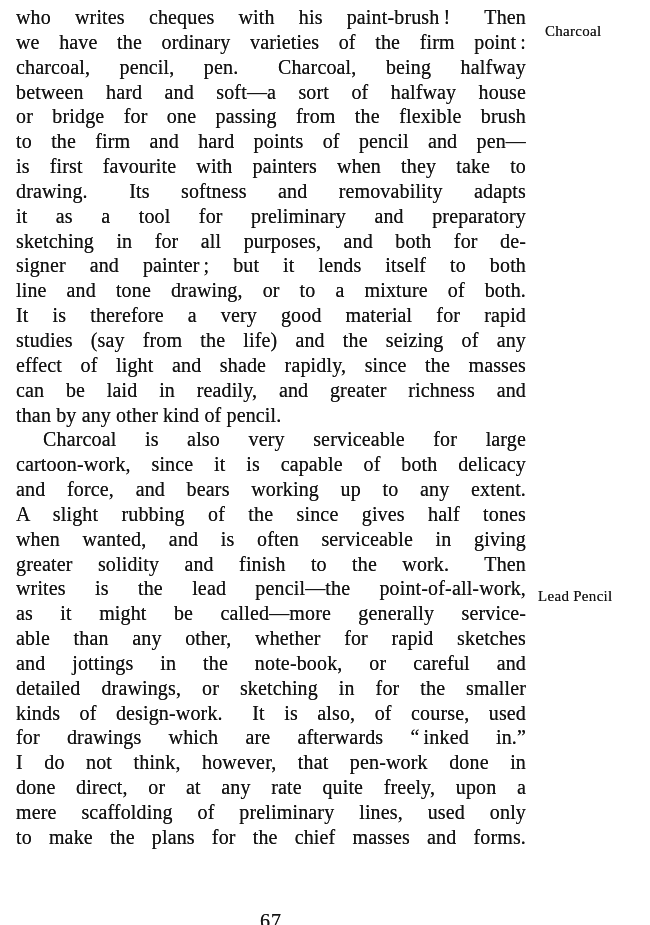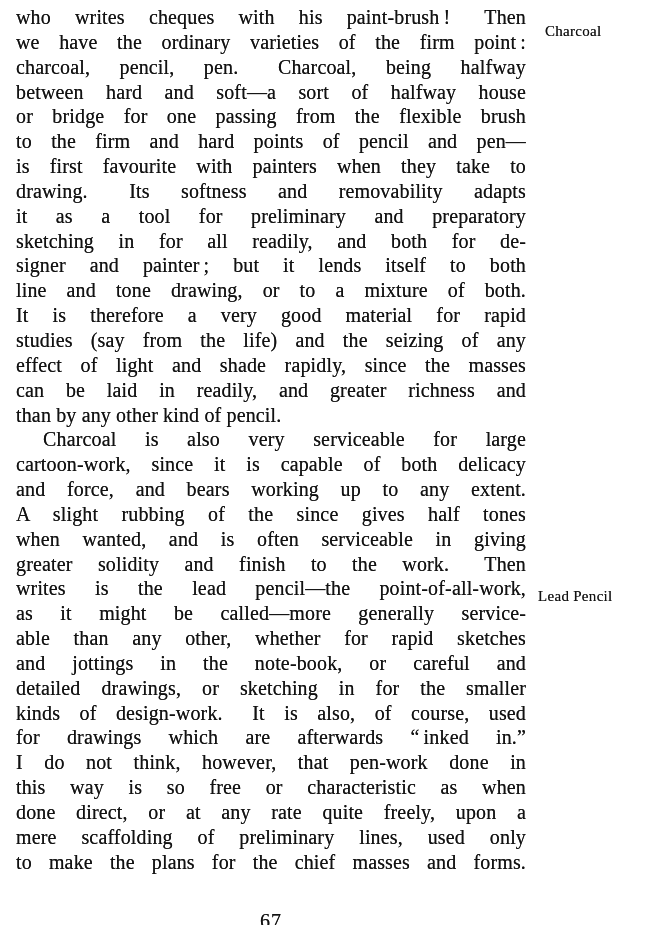--- a/index.html
+++ b/index.html
@@ -57,21 +57,21 @@
 <div class="text-col">
   <div class="line">who writes cheques with his paint-brush !  Then</div>
   <div class="line">we have the ordinary varieties of the firm point :</div>
   <div class="line">charcoal, pencil, pen.  Charcoal, being halfway</div>
   <div class="line">between hard and soft—a sort of halfway house</div>
   <div class="line">or bridge for one passing from the flexible brush</div>
   <div class="line">to the firm and hard points of pencil and pen—</div>
   <div class="line">is first favourite with painters when they take to</div>
   <div class="line">drawing.  Its softness and removability adapts</div>
   <div class="line">it as a tool for preliminary and preparatory</div>
-  <div class="line">sketching in for all readily, and both for de-</div>
+  <div class="line">sketching in for all purposes, and both for de-</div>
   <div class="line">signer and painter ; but it lends itself to both</div>
   <div class="line">line and tone drawing, or to a mixture of both.</div>
   <div class="line">It is therefore a very good material for rapid</div>
   <div class="line">studies (say from the life) and the seizing of any</div>
   <div class="line">effect of light and shade rapidly, since the masses</div>
   <div class="line">can be laid in readily, and greater richness and</div>
   <div class="line flush">than by any other kind of pencil.</div>
   <div class="line indent">Charcoal is also very serviceable for large</div>
   <div class="line">cartoon-work, since it is capable of both delicacy</div>
   <div class="line">and force, and bears working up to any extent.</div>
@@ -79,21 +79,20 @@
   <div class="line">when wanted, and is often serviceable in giving</div>
   <div class="line">greater solidity and finish to the work.  Then</div>
   <div class="line">writes is the lead pencil—the point-of-all-work,</div>
   <div class="line">as it might be called—more generally service-</div>
   <div class="line">able than any other, whether for rapid sketches</div>
   <div class="line">and jottings in the note-book, or careful and</div>
   <div class="line">detailed drawings, or sketching in for the smaller</div>
   <div class="line">kinds of design-work.  It is also, of course, used</div>
   <div class="line">for drawings which are afterwards “ inked in.”</div>
   <div class="line">I do not think, however, that pen-work done in</div>
-  <div class="line">this way is so free or characteristic as when</div>
   <div class="line">done direct, or at any rate quite freely, upon a</div>
   <div class="line">mere scaffolding of preliminary lines, used only</div>
   <div class="line">to make the plans for the chief masses and forms.</div>
 </div>
 
 <div class="margin-note" id="note-charcoal">Charcoal</div>
 <div class="margin-note" id="note-lead-pencil">Lead Pencil</div>
 
 <div class="page-number">67</div>
 

